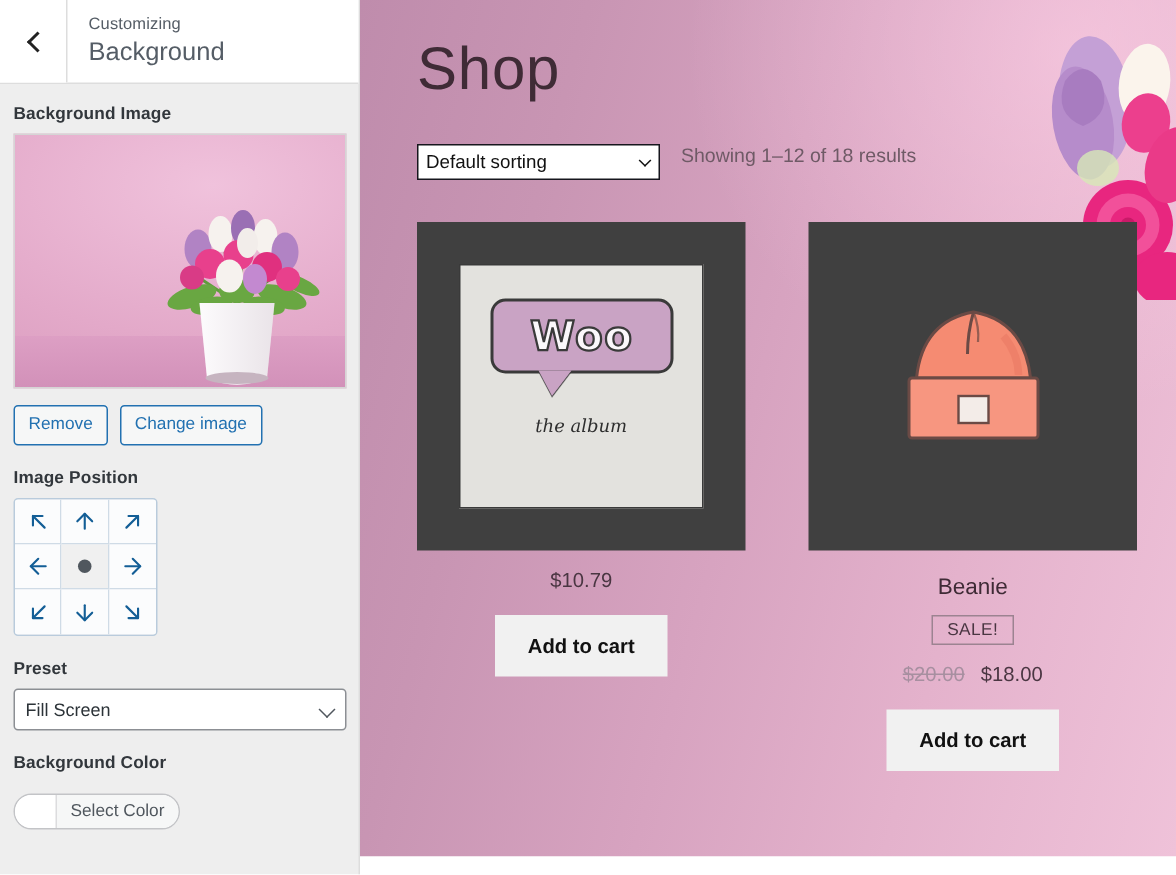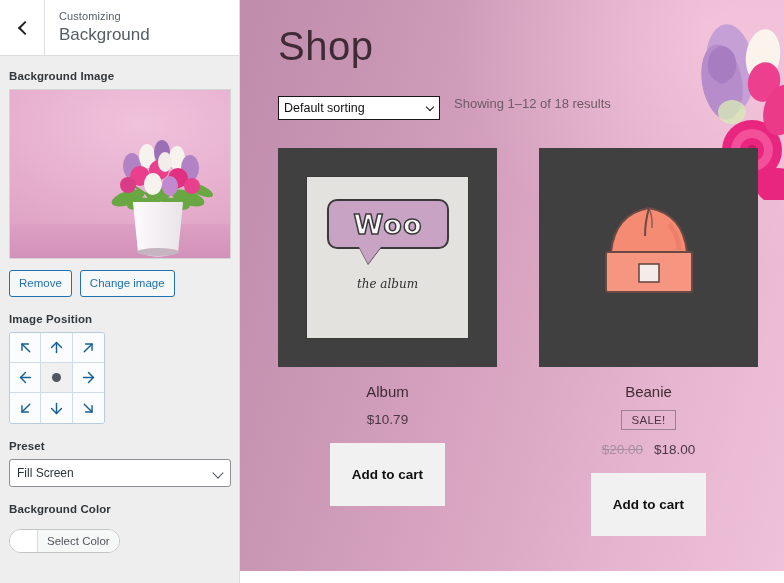--- a/index.html
+++ b/index.html
@@ -155,21 +155,21 @@
   .price .old { text-decoration: line-through; color: #a78fa0; margin-right: 7px; }
   .price .new { color: #4a3642; }
   .sale-badge {
     display: inline-block; margin-top: 10px;
     border: 1px solid #9c8391; color: #4a3642;
     font-size: 11.5px; padding: 3px 9px; letter-spacing: .3px;
   }
   .add-cart {
     display: inline-block; margin-top: 16px;
     background: #f1f1f1; border: none; color: #111;
-    font-size: 13.5px; font-weight: 700; padding: 24px 22px;
+    font-size: 13.5px; font-weight: 700; padding: 13px 22px;
     cursor: pointer; font-family: "Liberation Sans", sans-serif;
   }
 
   
   .album-card { position:absolute; left:28px; top:28px; width:163px; height:163px;
     background:#e3e2de; border:1.5px solid #3a3a3a; }
   .bubble { position:absolute; left:20px; top:22px; width:122px; height:50px;
     background:#c9a3c4; border:2.5px solid #3a3a3a; border-radius:10px;
     display:flex; align-items:center; justify-content:center; }
   .bubble-txt { font-family:"DejaVu Sans", sans-serif; font-weight:700; font-size:27px;
@@ -371,21 +371,20 @@
         <div class="product">
           <div class="prod-img">
             <div class="album-card">
               <div class="bubble">
                 <span class="bubble-txt">Woo</span>
               </div>
               <div class="bubble-tail"></div>
               <div class="album-sub">the  album</div>
             </div>
           </div>
-          <div class="prod-name">Album</div>
           <div class="price">
             <span class="new">$10.79</span>
           </div>
           <button class="add-cart">Add to cart</button>
         </div>
 
         <div class="product">
           <div class="prod-img">
             <svg class="beanie" viewBox="0 0 110 120">
               <path d="M55 14 q-34 6 -38 44 l76 0 q-4 -38 -38 -44z" fill="#f58b72" stroke="#6b4a45" stroke-width="2" stroke-linejoin="round"></path>

